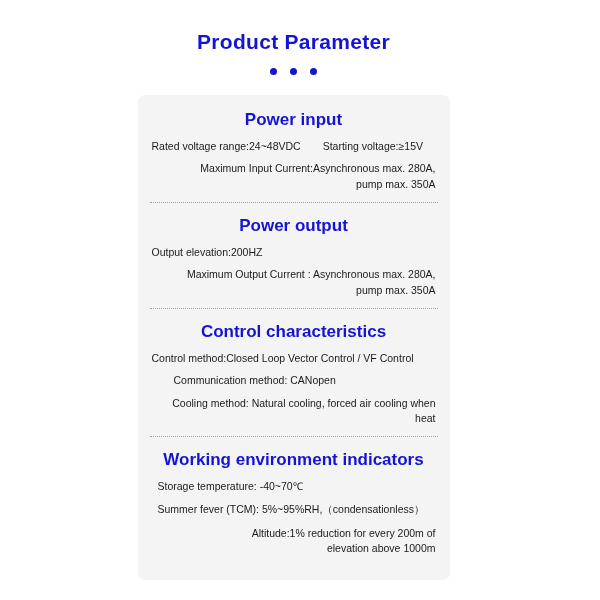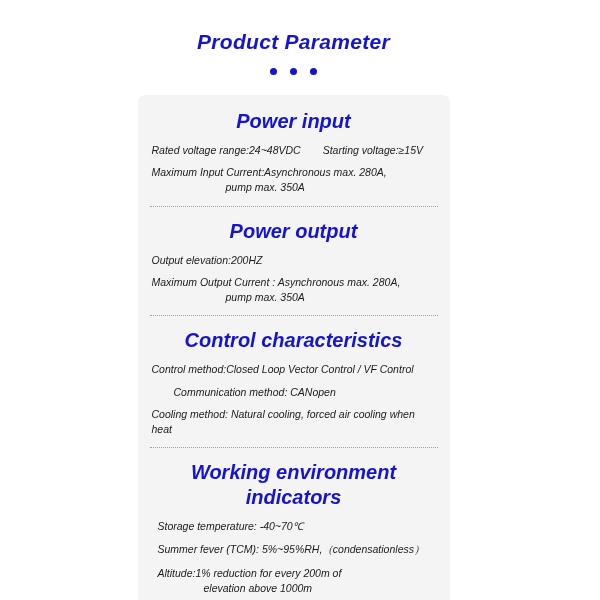--- a/index.html
+++ b/index.html
@@ -11,21 +11,20 @@
     height: 600px;
     background: #ffffff;
     font-family: "Liberation Sans", sans-serif;
     overflow: hidden;
   }
   .page {
     position: relative;
     width: 587px;
     height: 600px;
     box-sizing: border-box;
-    font-style: italic;
   }
   .title {
     text-align: center;
     color: #1414d2;
     font-size: 21px;
     font-weight: bold;
     letter-spacing: 0.3px;
     padding-top: 30px;
   }
   .dots {
@@ -51,34 +50,35 @@
   }
   .section + .section {
     border-top: 1px dotted #8f9fc9;
     margin-top: 10px;
     padding-top: 8px;
   }
   .section-title {
     text-align: center;
     color: #1414d2;
     font-weight: bold;
-    font-size: 20px;
+    font-size: 17px;
     line-height: 1.25;
     margin: 4px 0 9px 0;
   }
   .rows {
     padding: 0 2px;
   }
   .row {
     font-size: 10.5px;
     color: #1a1a1a;
     line-height: 1.45;
     margin-bottom: 7px;
     display: flex;
     flex-wrap: nowrap;
+    text-align: right;
   }
   .row:last-child { margin-bottom: 0; }
   .row .cell-a {
     white-space: nowrap;
   }
   .row .cell-b {
     white-space: nowrap;
     margin-left: 22px;
   }
   .row.full {

